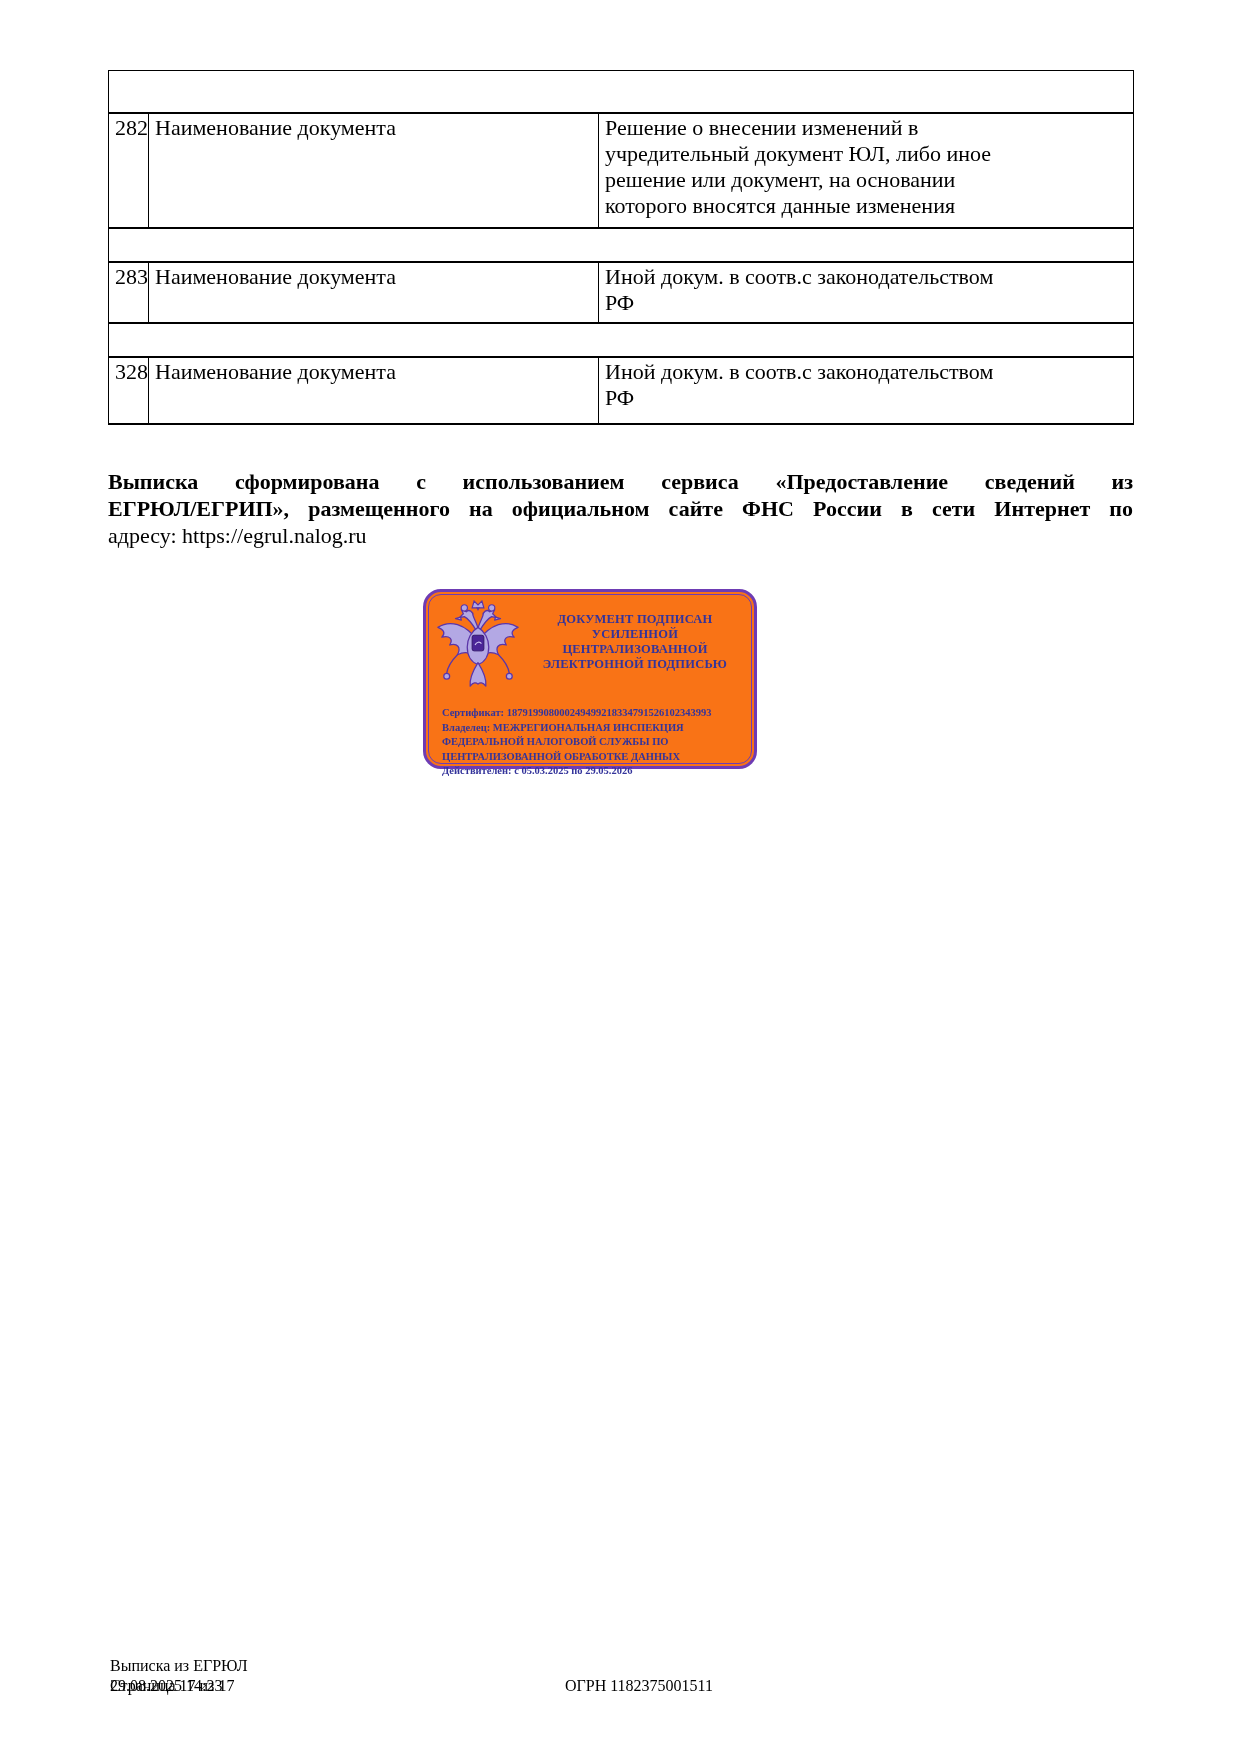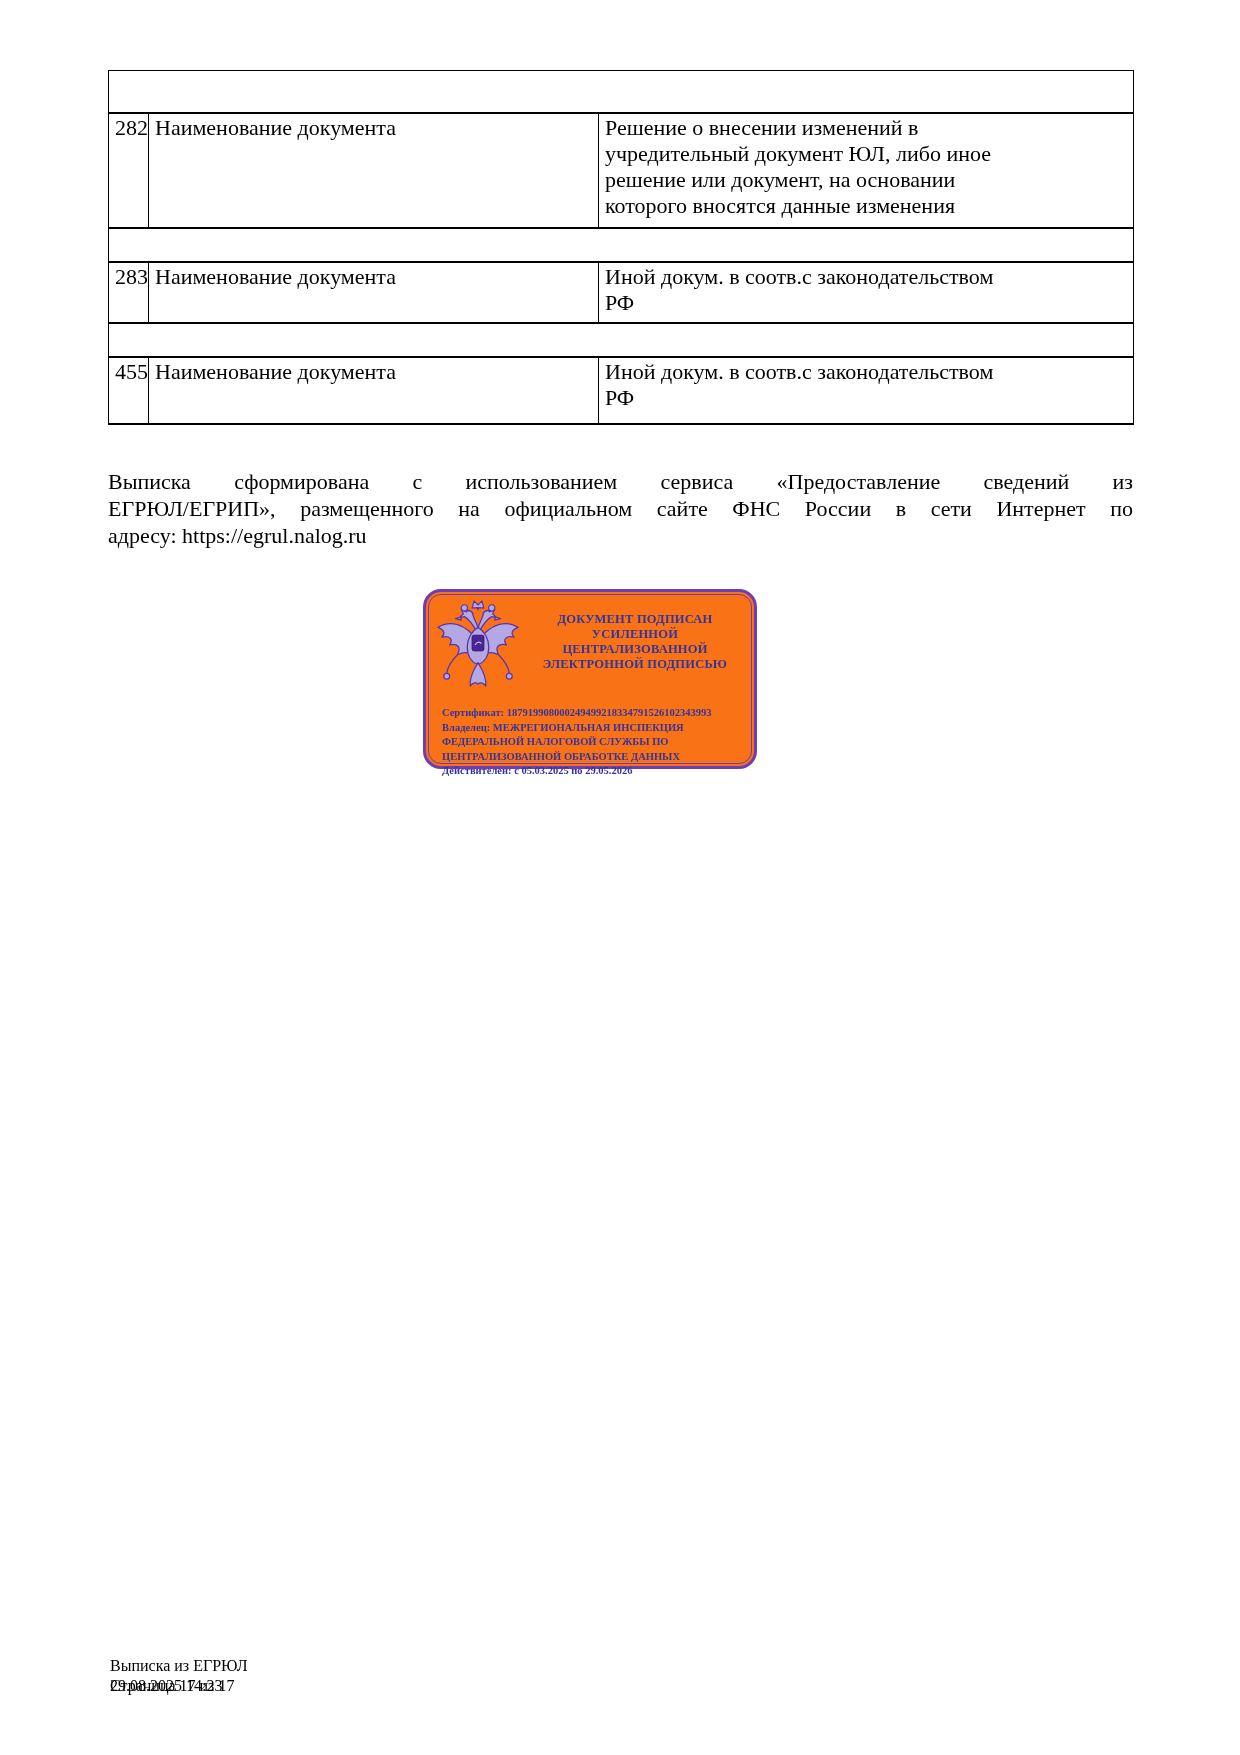--- a/index.html
+++ b/index.html
@@ -41,21 +41,21 @@
 
   
   .note {
     position: absolute;
     left: 108px;
     top: 468px;
     width: 1025px;
     font-size: 22px;
     line-height: 27px;
   }
-  .note-line.justified { text-align: justify; text-align-last: justify; }
+  .note-line.justified { text-align: justify; text-align-last: justify; font-weight: bold; }
 
   
   .stamp {
     position: absolute;
     left: 423px;
     top: 589px;
     width: 334px;
     height: 180px;
     box-sizing: border-box;
     border: 3px solid #6e3cb4;
@@ -155,21 +155,21 @@
       <td class="cell-num">283</td>
       <td class="cell-label">Наименование документа</td>
       <td class="cell-value">
         <div class="wrap">Иной докум. в соотв.с законодательством РФ</div>
       </td>
     </tr>
     <tr class="row-sep">
       <td colspan="3"></td>
     </tr>
     <tr class="row-284">
-      <td class="cell-num">455</td>
+      <td class="cell-num">328</td>
       <td class="cell-label">Наименование документа</td>
       <td class="cell-value">
         <div class="wrap">Иной докум. в соотв.с законодательством РФ</div>
       </td>
     </tr>
   </tbody>
     </table>
 
   <div class="note">
     <div class="note-line justified">Выписка сформирована с использованием сервиса «Предоставление сведений из</div>
@@ -214,15 +214,16 @@
       <div><span>Сертификат:</span> <span>187919908000249499218334791526102343993</span></div>
       <div><span>Владелец:</span> <span>МЕЖРЕГИОНАЛЬНАЯ ИНСПЕКЦИЯ ФЕДЕРАЛЬНОЙ НАЛОГОВОЙ СЛУЖБЫ ПО ЦЕНТРАЛИЗОВАННОЙ ОБРАБОТКЕ ДАННЫХ</span></div>
       <div><span>Действителен:</span> <span>с 05.03.2025 по 29.05.2026</span></div>
     </div>
   </div>
 
   <div class="footer-left">
     <div>Выписка из ЕГРЮЛ</div>
     <div>29.08.2025 14:23</div>
   </div>
+  <div class="footer-center">ОГРН 1182375001511</div>
   <div class="footer-right">Страница 17 из 17</div>
 
 </div>
 
 </body></html>

